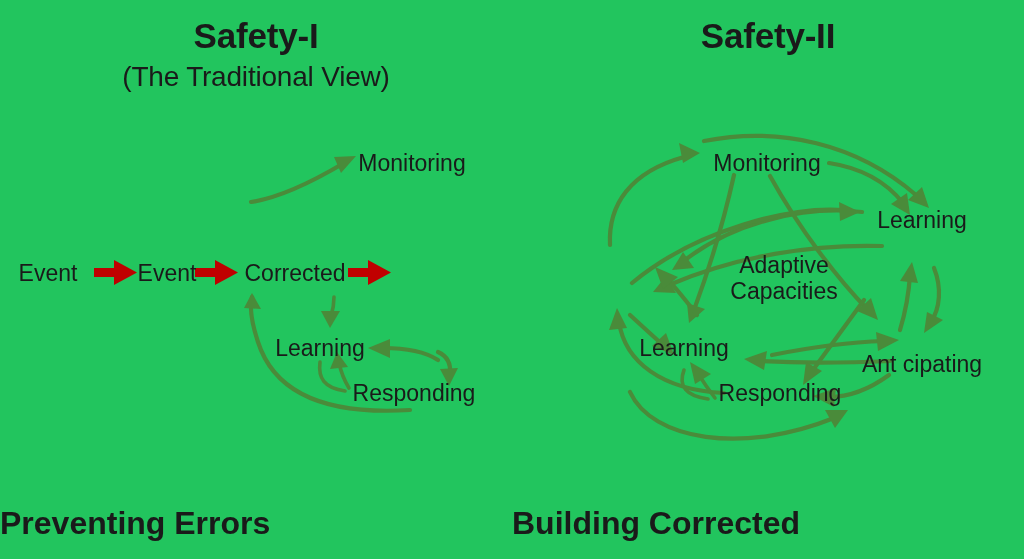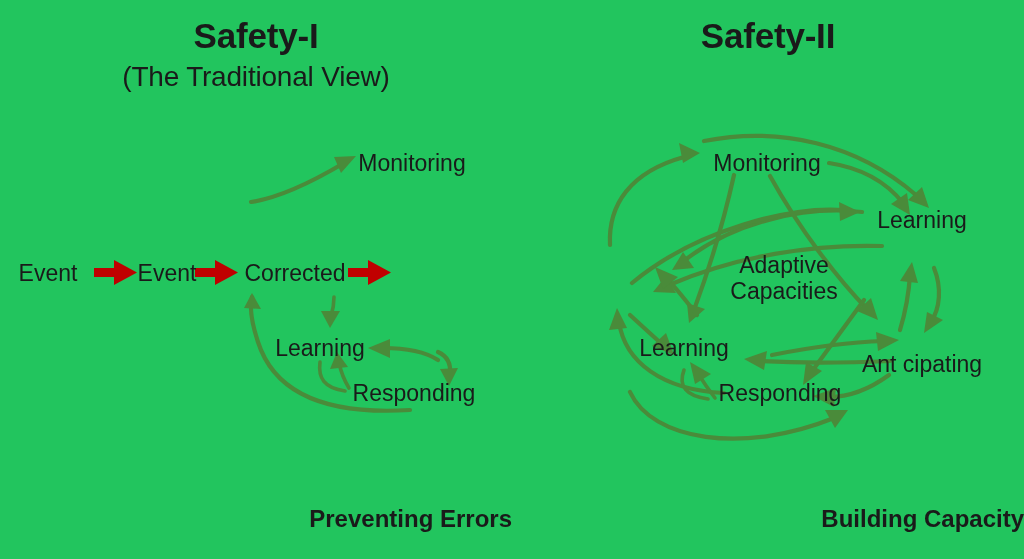--- a/index.html
+++ b/index.html
@@ -41,23 +41,23 @@
   }
   .title-sub {
     top: 60px;
     font-size: 28px;
     line-height: 34px;
     font-weight: normal;
   }
   .footer {
     position: absolute;
     width: 100%;
-    text-align: right;
+    text-align: left;
     font-weight: bold;
-    font-size: 24px;
+    font-size: 32px;
     color: #1a1a1a;
     top: 505px;
   }
   .caption {
     position: absolute;
     width: 100%;
     text-align: center;
     font-size: 25px;
     line-height: 33px;
     color: #1a1a1a;
@@ -220,15 +220,15 @@
     </svg>
 
     <div class="node" style="left:255px; top:163px;">Monitoring</div>
     <div class="node" style="left:410px; top:220px;">Learning</div>
     <div class="node" style="left:272px; top:278px;">Adaptive
 Capacities</div>
     <div class="node" style="left:172px; top:348px;">Learning</div>
     <div class="node" style="left:410px; top:348px;margin-top:16px;">Ant cipating</div>
     <div class="node" style="left:268px; top:393px;">Responding</div>
 
-    <div class="footer">Building Capacity</div>
+    <div class="footer">Building Corrected</div>
   </div>
 </div>
 
 </body></html>

